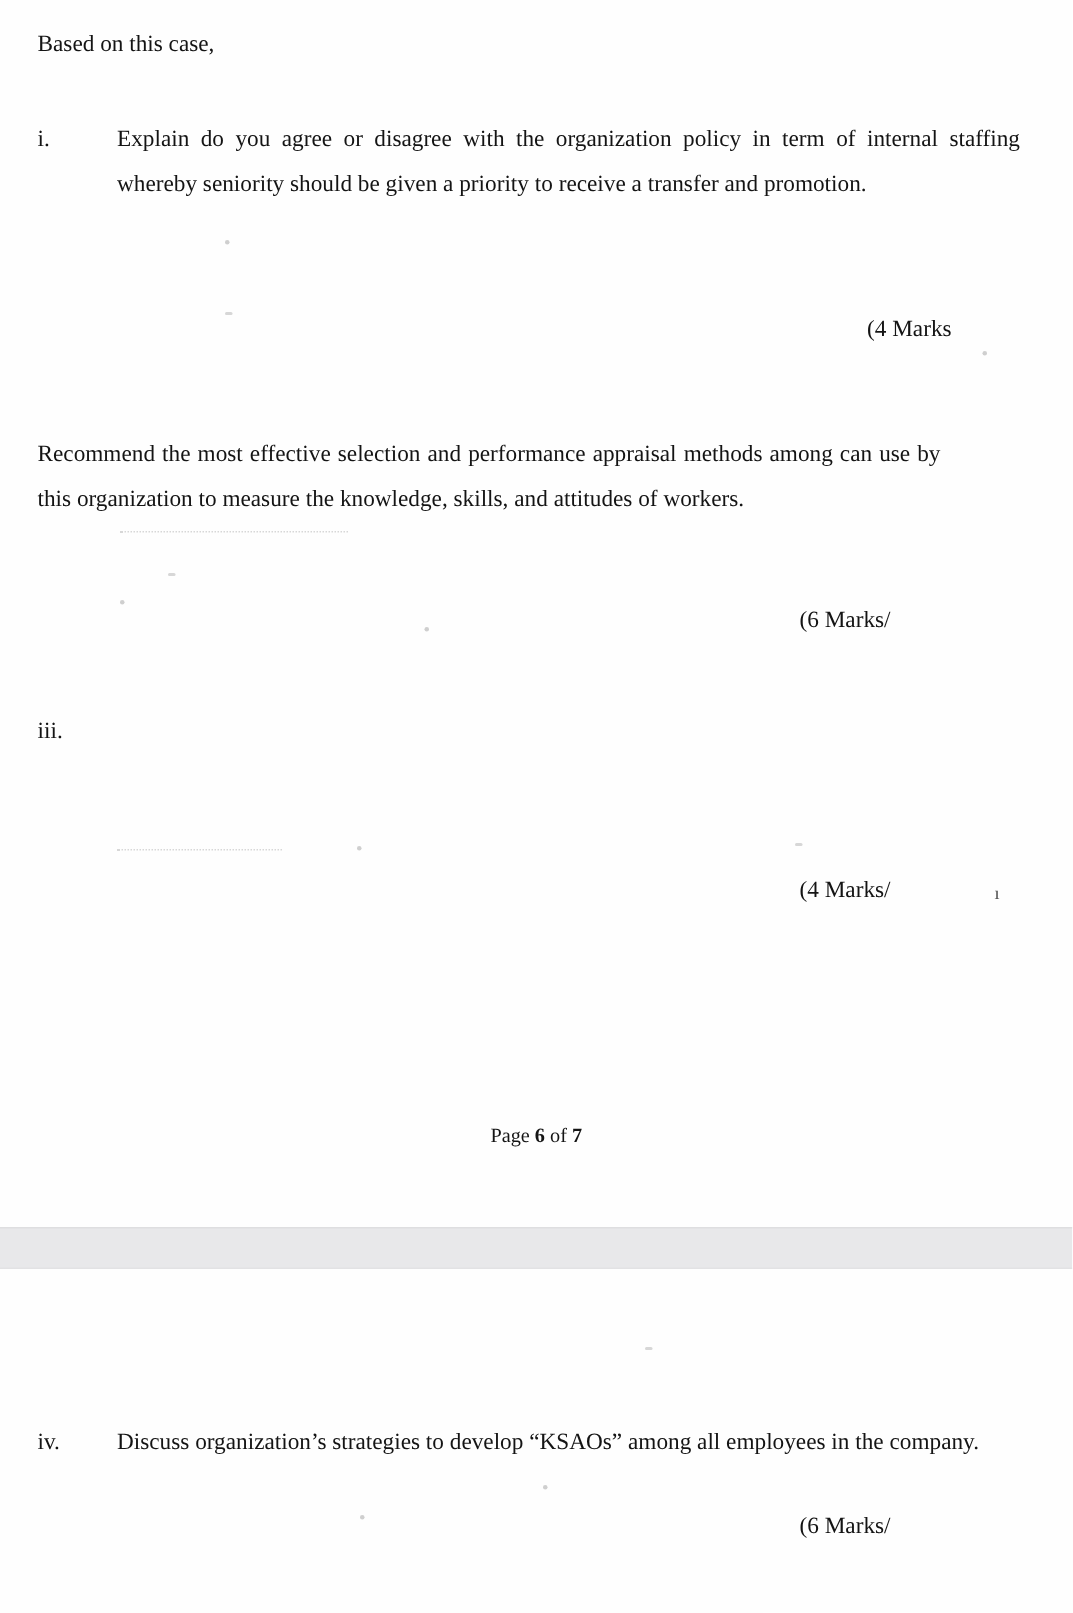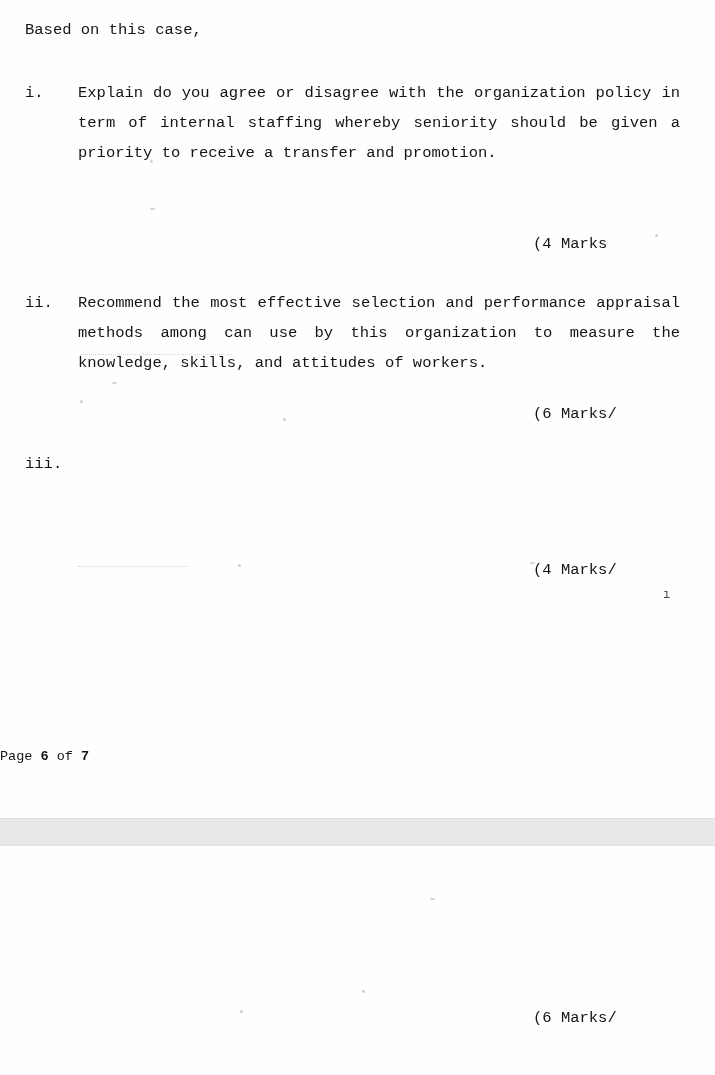--- a/index.html
+++ b/index.html
@@ -2,40 +2,40 @@
 <html><head>
 <meta charset="utf-8">
 <style>
   * { box-sizing: border-box; }
   html, body { margin: 0; padding: 0; background: #ffffff; }
   .canvas {
     position: relative;
     width: 715px;
     height: 1075px;
     background: #fefefe;
-    font-family: Liberation Mono, monospace;
+    font-family: Liberation Serif, serif;
     font-size: 15.5px;
     color: #141414;
     overflow: hidden;
   }
   .abs { position: absolute; }
   .intro { top: 18px; left: 25px; line-height: 24px; }
   .question { display: flex; left: 25px; width: 655px; }
   .qnum { flex: 0 0 53px; width: 53px; line-height: 30px; }
   .qtext { width: 602px; text-align: justify; line-height: 30px; }
   .italic-cont {
     display: block;
     font-style: italic;
     text-align: justify;
     text-align-last: justify;
   }
   .marks { left: 533px; line-height: 20px; }
   .stray-mark { font-size: 12px; color: #4a4a4a; }
   .footer {
-    left: 0; width: 715px; 
+    left: 0; width: 715px; text-align: center;
     font-size: 13.5px; line-height: 18px;
   }
   .footer .bold { font-weight: bold; }
   .page-band {
     left: 0; width: 715px; height: 28px;
     background: #e8e8ea;
     border-top: 1px solid #dedee0;
     border-bottom: 1px solid #e2e2e4;
   }
   
@@ -48,45 +48,48 @@
 <body>
 
 <div class="canvas">
 
   <div class="abs intro">Based on this case,</div>
 
   <div class="abs question" style="top: 78px;">
     <div class="qnum">i.</div>
     <div class="qtext">Explain do you agree or disagree with the organization policy in term of internal staffing whereby seniority should be given a priority to receive a transfer and promotion.</div>
   </div>
-  <div class="abs marks" style="top: 234px;">(4 Marks</div>
+  <div class="abs marks" style="top: 210px; margin-left: 45px;">(4 Marks</div>
 
   <div class="abs question" style="top: 288px;">
-    <div class="qnum">ii.</div>
     <div class="qtext">Recommend the most effective selection and performance appraisal methods among can use by this organization to measure the knowledge, skills, and attitudes of workers.</div>
   </div>
   <div class="abs marks" style="top: 404px;">(6 Marks/</div>
 
-  <div class="abs question" style="top: 449px;">
+  <div class="abs question" style="top: 473px;">
     <div class="qnum">iii.</div>
     <div class="qtext">
     </div>
   </div>
-  <div class="abs marks" style="top: 560px;">(4 Marks/</div>
+  <div class="abs marks" style="top: 584px;">(4 Marks/</div>
   <div class="abs stray-mark" style="top: 588px; left: 663px;">ı</div>
 
   <div class="abs footer" style="top: 748px;">
     <span>Page</span>
     <span class="bold">6</span>
     <span>of</span>
     <span class="bold">7</span>
   </div>
 
   <div class="abs page-band" style="top: 818px;"></div>
 
+  <div class="abs question" style="top: 947px;">
+    <div class="qnum">iv.</div>
+    <div class="qtext">Discuss organization’s strategies to develop “KSAOs” among all employees in the company.</div>
+  </div>
   <div class="abs marks" style="top: 1008px;">(6 Marks/</div>
 
   <div class="artifact art-dot" style="top: 160px; left: 150px;"></div>
   <div class="artifact art-dot2" style="top: 208px; left: 150px;"></div>
   <div class="artifact art-dot" style="top: 234px; left: 655px;"></div>
   <div class="artifact art-dashes" style="top: 354px; left: 80px; width: 152px;"></div>
   <div class="artifact art-dot2" style="top: 382px; left: 112px;"></div>
   <div class="artifact art-dot" style="top: 400px; left: 80px;"></div>
   <div class="artifact art-dot" style="top: 418px; left: 283px;"></div>
   <div class="artifact art-dashes" style="top: 566px; left: 78px; width: 110px;"></div>

